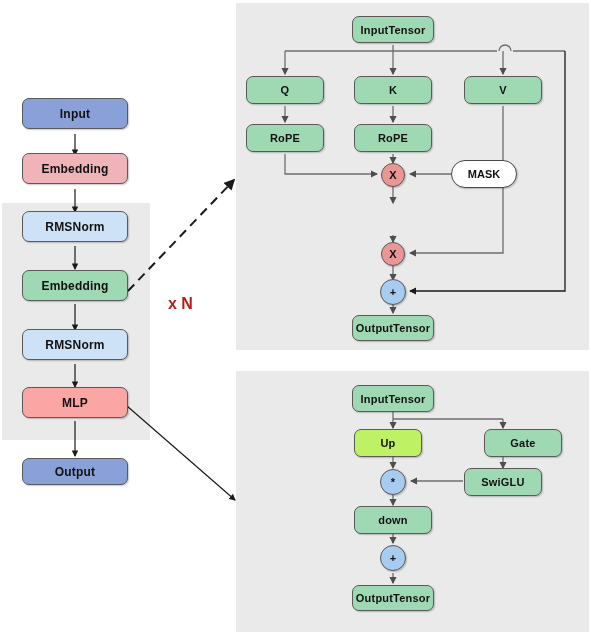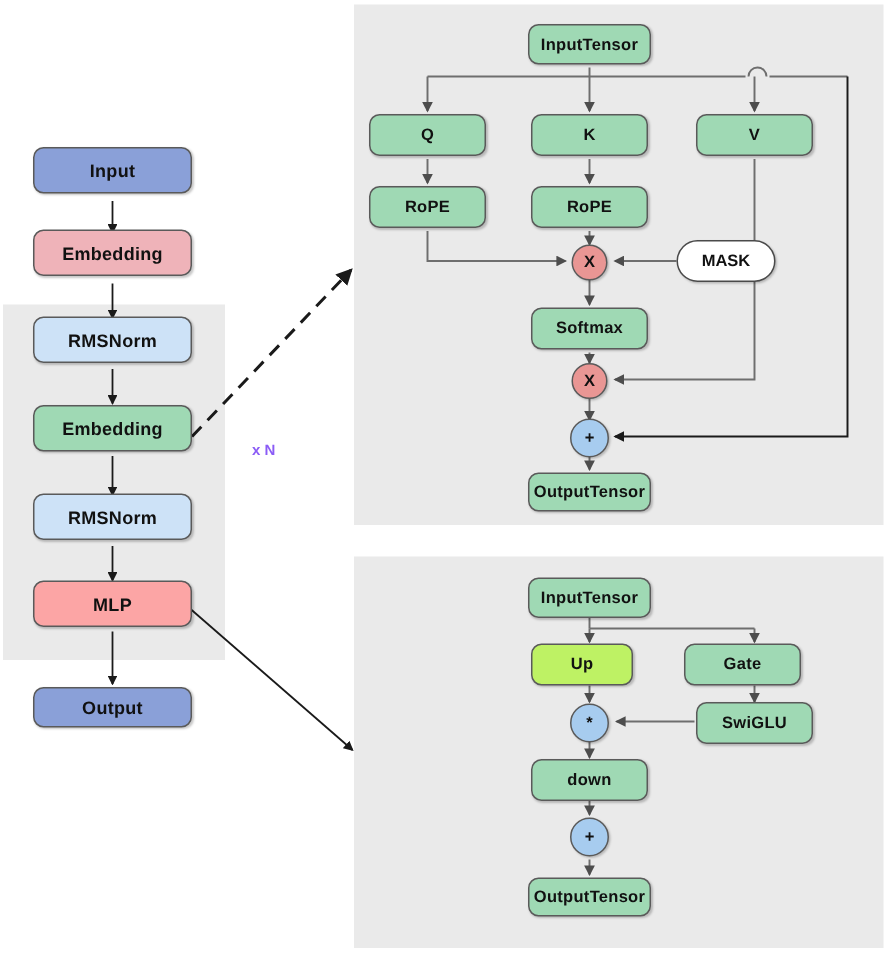--- a/index.html
+++ b/index.html
@@ -15,21 +15,21 @@
   .node.med{font-size:12px;}
   .circ{position:absolute;box-sizing:border-box;display:flex;align-items:center;
         justify-content:center;border:1px solid #5a5a5a;border-radius:50%;
         font-weight:bold;font-size:11px;color:#111;
         box-shadow:1px 1px 1.5px rgba(0,0,0,.22);}
   .pill{position:absolute;box-sizing:border-box;display:flex;align-items:center;
         justify-content:center;border:1.4px solid #4a4a4a;border-radius:999px;
         font-weight:bold;font-size:11px;color:#111;background:#ffffff;
         box-shadow:1px 1px 1.5px rgba(0,0,0,.22);}
   .panel{position:absolute;background:#eaeaea;}
-  .xn{position:absolute;font-weight:bold;font-size:10px;color:#8b5cf6;}
+  .xn{position:absolute;font-weight:bold;font-size:16px;color:#b91c1c;}
 </style>
 </head>
 <body>
 
 <div id="stage">
 
   <div class="panel" style="left:2px;top:203px;width:148px;height:237px;"></div>
   <div class="panel" style="left:236px;top:3px;width:353px;height:347px;"></div>
   <div class="panel" style="left:236px;top:371px;width:353px;height:261px;"></div>
 
@@ -145,40 +145,37 @@
   </div>
   <div class="node small" style="left:354px;top:124px;width:78px;height:28px;background:#9fd9b4;">
     <span>RoPE</span>
   </div>
   <div class="circ" style="left:381px;top:163px;width:24px;height:24px;background:#e99694;">
     <span>X</span>
   </div>
   <div class="pill" style="left:451px;top:160px;width:66px;height:28px;">
     <span>MASK</span>
   </div>
-  <div class="node small" style="left:354px;top:205px;width:78px;height:28px;background:#9fd9b4;">
-    <span>Softmax</span>
-  </div>
   <div class="circ" style="left:381px;top:242px;width:24px;height:24px;background:#e99694;">
     <span>X</span>
   </div>
   <div class="circ" style="left:380px;top:279px;width:26px;height:26px;background:#a7ccef;">
     <span>+</span>
   </div>
   <div class="node small" style="left:352px;top:315px;width:82px;height:26px;background:#9fd9b4;">
     <span>OutputTensor</span>
   </div>
 
   <div class="node small" style="left:352px;top:385px;width:82px;height:27px;background:#9fd9b4;">
     <span>InputTensor</span>
   </div>
   <div class="node small" style="left:354px;top:429px;width:68px;height:28px;background:#bef264;">
     <span>Up</span>
   </div>
-  <div class="node small" style="left:456px;top:429px;width:78px;height:28px;background:#9fd9b4;">
+  <div class="node small" style="left:484px;top:429px;width:78px;height:28px;background:#9fd9b4;">
     <span>Gate</span>
   </div>
   <div class="node small" style="left:464px;top:468px;width:78px;height:28px;background:#9fd9b4;">
     <span>SwiGLU</span>
   </div>
   <div class="circ" style="left:380px;top:469px;width:26px;height:26px;background:#a7ccef;">
     <span>*</span>
   </div>
   <div class="node small" style="left:354px;top:506px;width:78px;height:28px;background:#9fd9b4;">
     <span>down</span>

